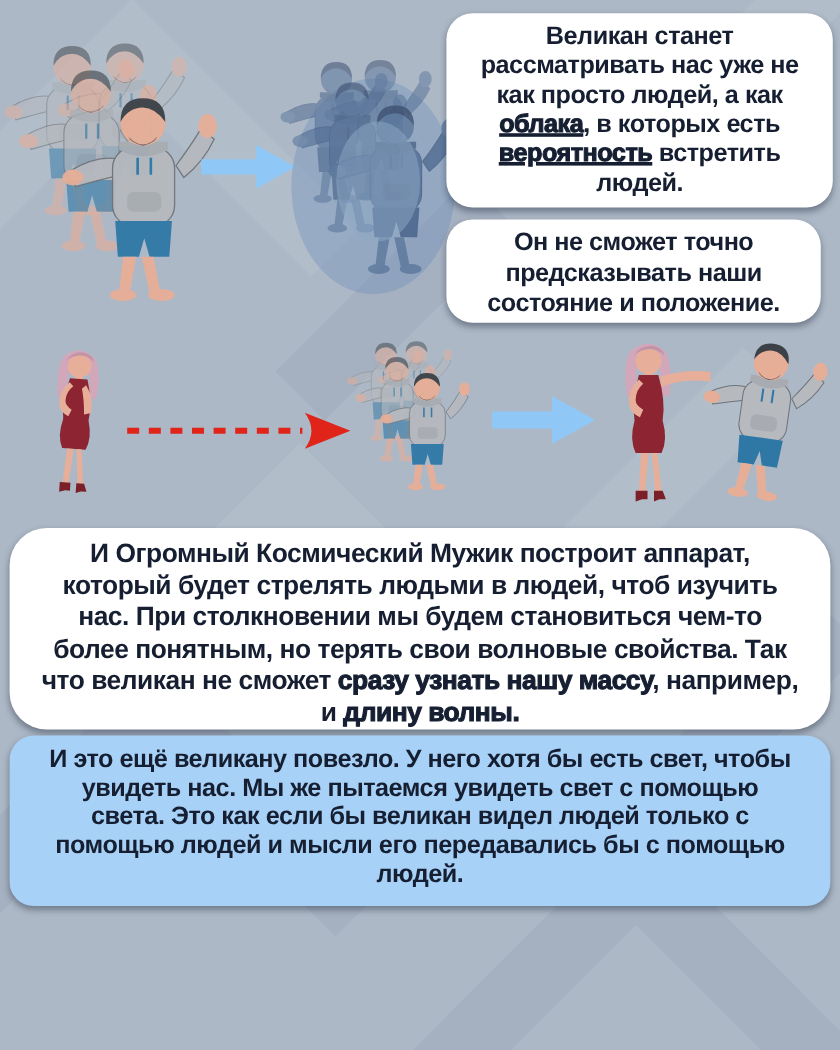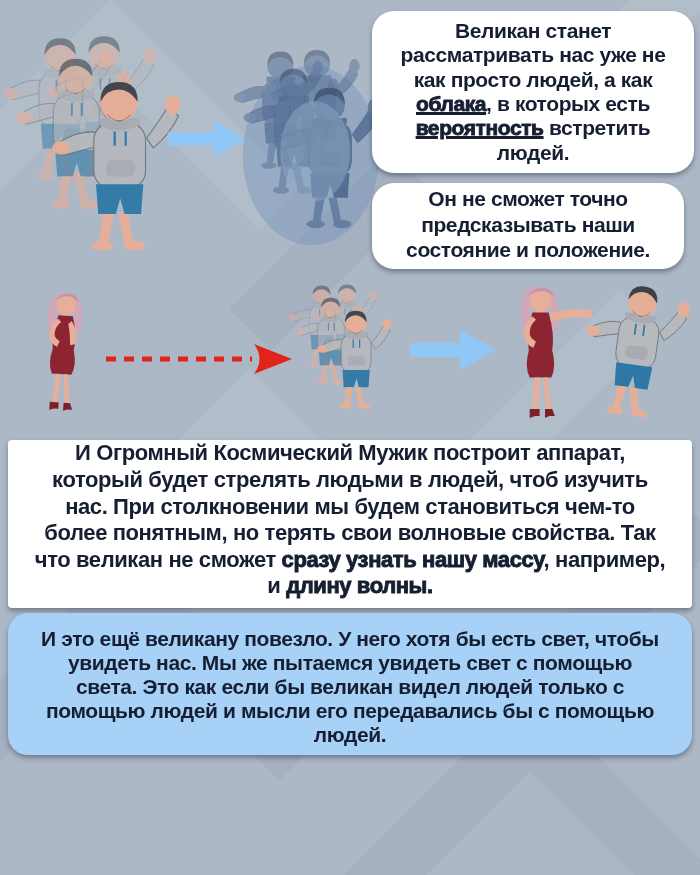--- a/index.html
+++ b/index.html
@@ -7,34 +7,34 @@
   .page {
     position:relative; width:700px; height:875px;
     background:#adb8c6; overflow:hidden;
     font-family:"Liberation Sans","DejaVu Sans",sans-serif;
     color:#161f32;
   }
   .bg-pattern { position:absolute; inset:0; width:700px; height:875px; }
 
   .textbox {
     position:absolute;
-    display:flex; align-items:flex-end; justify-content:center;
+    display:flex; align-items:flex-start; justify-content:center;
     text-align:center;
     font-weight:700;
     letter-spacing:-0.4px;
     box-shadow:0 3px 5px rgba(25,35,55,0.40);
   }
   .textbox .inner { width:100%; }
   .white { background:#ffffff; border-radius:22px; }
   .blue  { background:#a7d1f6; border-radius:20px; }
   .red   { background:#e68e7a; border-radius:20px; }
 
   #box1 { left:372px; top:11px;  width:322px; height:162px; font-size:21px; line-height:1.16; padding:8px 16px; }
   #box2 { left:372px; top:183px; width:312px; height:86px;  font-size:21px; line-height:1.22; padding:6px 28px; }
-  #box3 { left:8px;   top:440px; width:684px; height:168px; font-size:22px; line-height:1.21; padding:8px 26px; border-radius:4px; }
+  #box3 { left:8px;   top:440px; width:684px; height:168px; font-size:22px; line-height:1.21; padding:8px 26px; border-radius:31px; }
   #box4 { left:8px;   top:613px; width:684px; height:142px; font-size:21px; line-height:1.14; padding:8px 30px; }
   #box5 { left:8px;   top:760px; width:684px; height:103px; font-size:21px; line-height:1.18; padding:6px 26px; }
 
   .b { -webkit-text-stroke:0.9px currentColor; }
   .u { text-decoration:underline; text-decoration-thickness:3px; text-underline-offset:1px; }
 
   .fig { position:absolute; }
   #cluster1     { left:2px;   top:28px;  width:190px; height:250px; }
   #arrow1       { left:166px; top:116px; width:82px;  height:46px; }
   #cluster-blue { left:232px; top:22px;  width:158px; height:250px; }

